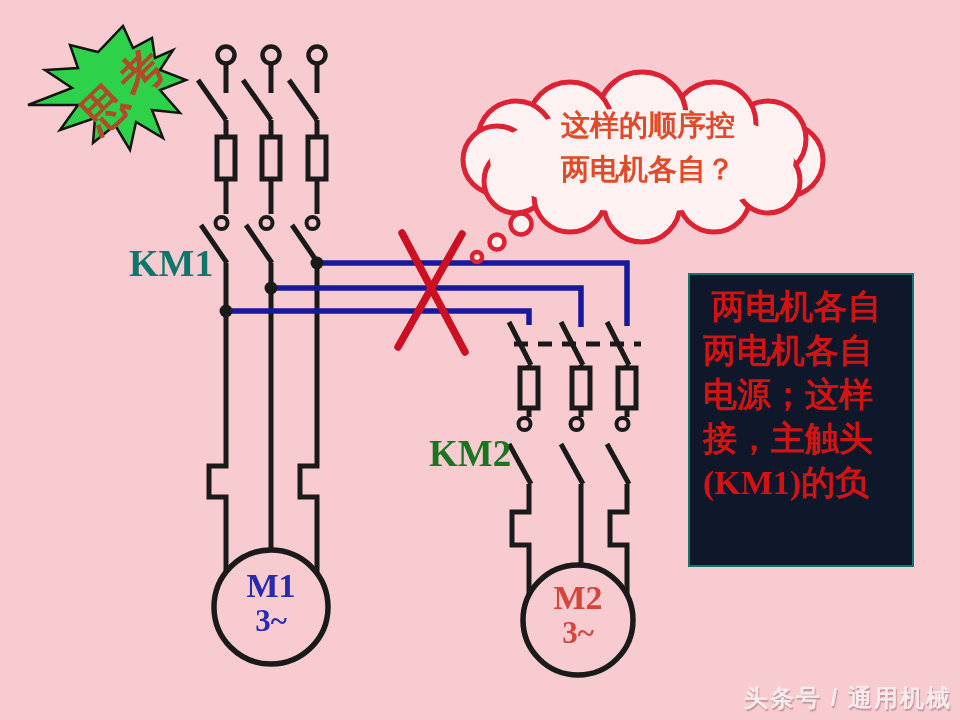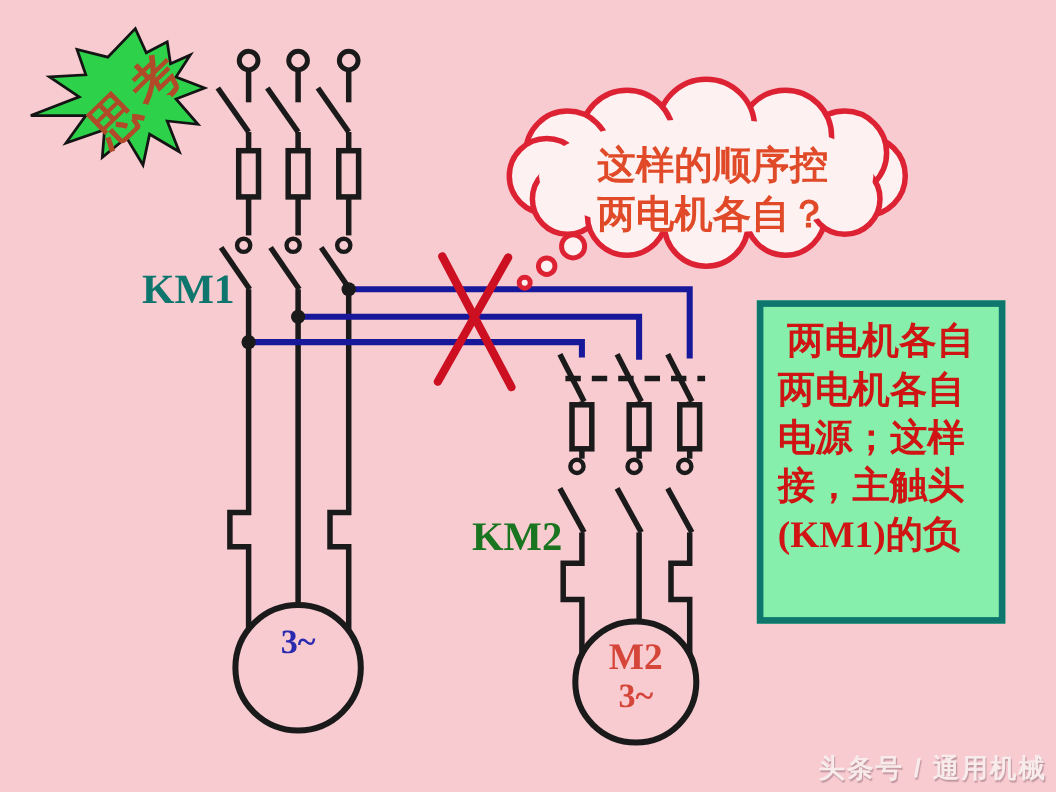--- a/index.html
+++ b/index.html
@@ -13,38 +13,38 @@
   .abs { position:absolute; }
 
   .star-label {
     left:58px; top:60px; width:134px; height:58px;
     transform:rotate(-44deg);
     font-size:45px; font-weight:bold; letter-spacing:6px;
     color:#b04a28; text-align:center; line-height:58px;
   }
   .km-label { font-weight:bold; }
   .km1 { left:129px; top:241px; font-size:38px; color:#0f766e; }
-  .km2 { left:429px; top:432px; font-size:37px; color:#1a7520;margin-top:35px; }
+  .km2 { left:429px; top:432px; font-size:37px; color:#1a7520; }
 
   .cloud-text {
-    left:512px; top:129px; width:272px;
-    font-size:35px; font-weight:bold; color:#e04a28;
+    left:512px; top:103px; width:272px;
+    font-size:29px; font-weight:bold; color:#e04a28;
     line-height:44px; text-align:center;
   }
 
   .motor-label { text-align:center; font-weight:bold; width:100px; }
   .m1 { left:221px; top:567px; color:#2a2ab0; }
   .m2 { left:528px; top:579px; color:#d5453a; }
   .motor-name  { font-size:34px; line-height:37px; }
   .motor-phase { font-size:31px; line-height:33px; }
 
   .note-box {
     left:688px; top:273px; width:226px; height:294px;
     box-sizing:border-box;
-    border:6px solid #0f766e; background:#86efac;
+    border:2px solid #0f766e; background:#0f172a;
     padding:10px 0 0 13px;
   }
   .note-line {
     font-size:34px; line-height:44px; font-weight:bold;
     color:#d01414; white-space:pre-wrap;
   }
 
   .watermark {
     right:8px; top:682px;
     font-family:"Liberation Sans", sans-serif;
@@ -178,20 +178,21 @@
 
   <div class="abs cloud-text">
     <div>这样的顺序控</div>
     <div>两电机各自？</div>
   </div>
 
   <div class="abs km-label km1">KM1</div>
   <div class="abs km-label km2">KM2</div>
 
   <div class="abs motor-label m1">
+    <div class="motor-name">M1</div>
     <div class="motor-phase">3~</div>
   </div>
   <div class="abs motor-label m2">
     <div class="motor-name">M2</div>
     <div class="motor-phase">3~</div>
   </div>
 
   <div class="abs note-box">
     <div class="note-line"> 两电机各自</div>
     <div class="note-line">两电机各自</div>

